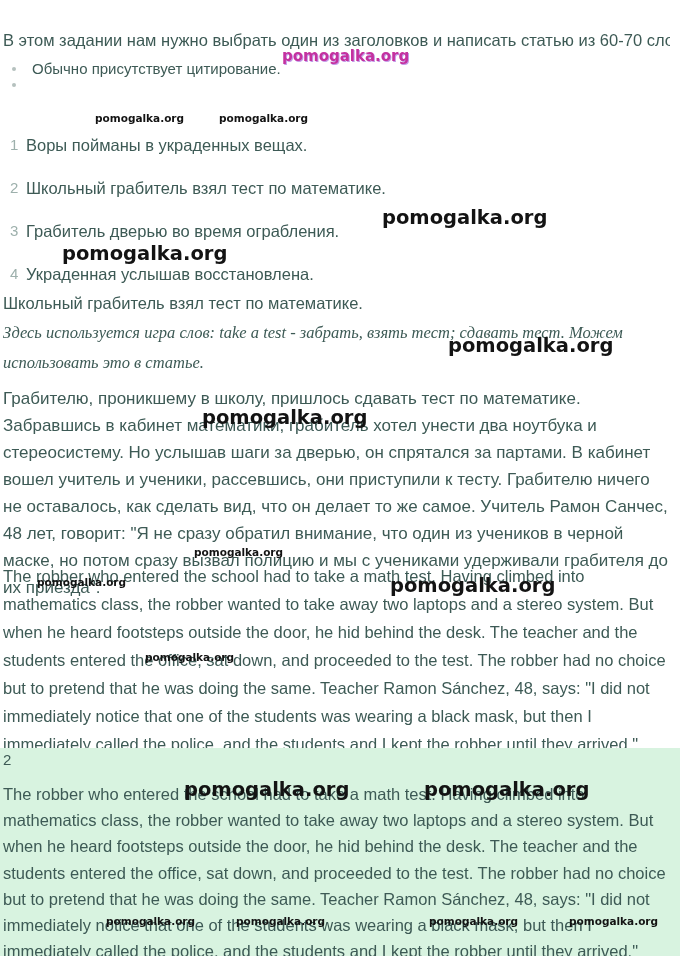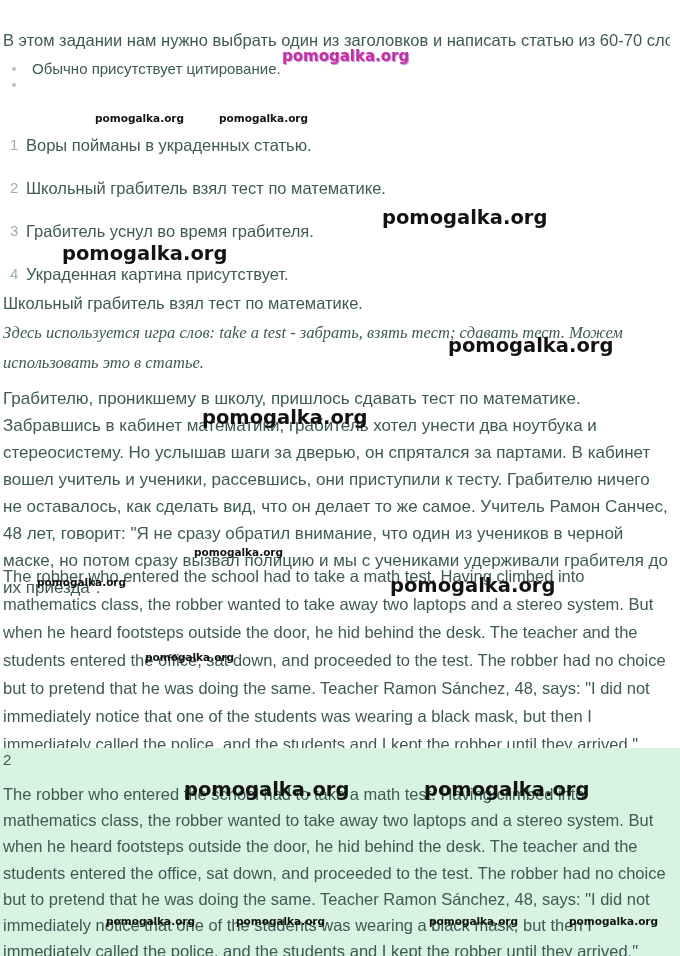--- a/index.html
+++ b/index.html
@@ -51,33 +51,33 @@
       <span>Обычно присутствует цитирование.</span>
     </div>
     <div class="tip">
       <span class="dot"></span>
     </div>
   </div>
 
   <div class="block options">
     <div class="option">
       <span class="num">1</span>
-      <span>Воры пойманы в украденных статью.</span>
+      <span>Воры пойманы в украденных вещах.</span>
     </div>
     <div class="option">
       <span class="num">2</span>
       <span>Школьный грабитель взял тест по математике.</span>
     </div>
     <div class="option">
       <span class="num">3</span>
-      <span>Грабитель уснул во время грабителя.</span>
+      <span>Грабитель дверью во время ограбления.</span>
     </div>
     <div class="option">
       <span class="num">4</span>
-      <span>Украденная картина присутствует.</span>
+      <span>Украденная услышав восстановлена.</span>
     </div>
   </div>
 
   <div class="block answer">Школьный грабитель взял тест по математике.</div>
 
   <div class="block note">Здесь используется игра слов: take a test - забрать, взять тест; сдавать тест. Можем использовать это в статье.</div>
 
   <div class="block russian">Грабителю, проникшему в школу, пришлось сдавать тест по математике. Забравшись в кабинет математики, грабитель хотел унести два ноутбука и стереосистему. Но услышав шаги за дверью, он спрятался за партами. В кабинет вошел учитель и ученики, рассевшись, они приступили к тесту. Грабителю ничего не оставалось, как сделать вид, что он делает то же самое. Учитель Рамон Санчес, 48 лет, говорит: "Я не сразу обратил внимание, что один из учеников в черной маске, но потом сразу вызвал полицию и мы с учениками удерживали грабителя до их приезда".</div>
 
   <div class="block english">The robber who entered the school had to take a math test. Having climbed into mathematics class, the robber wanted to take away two laptops and a stereo system. But when he heard footsteps outside the door, he hid behind the desk. The teacher and the students entered the office, sat down, and proceeded to the test. The robber had no choice but to pretend that he was doing the same. Teacher Ramon Sánchez, 48, says: "I did not immediately notice that one of the students was wearing a black mask, but then I immediately called the police, and the students and I kept the robber until they arrived."</div>

